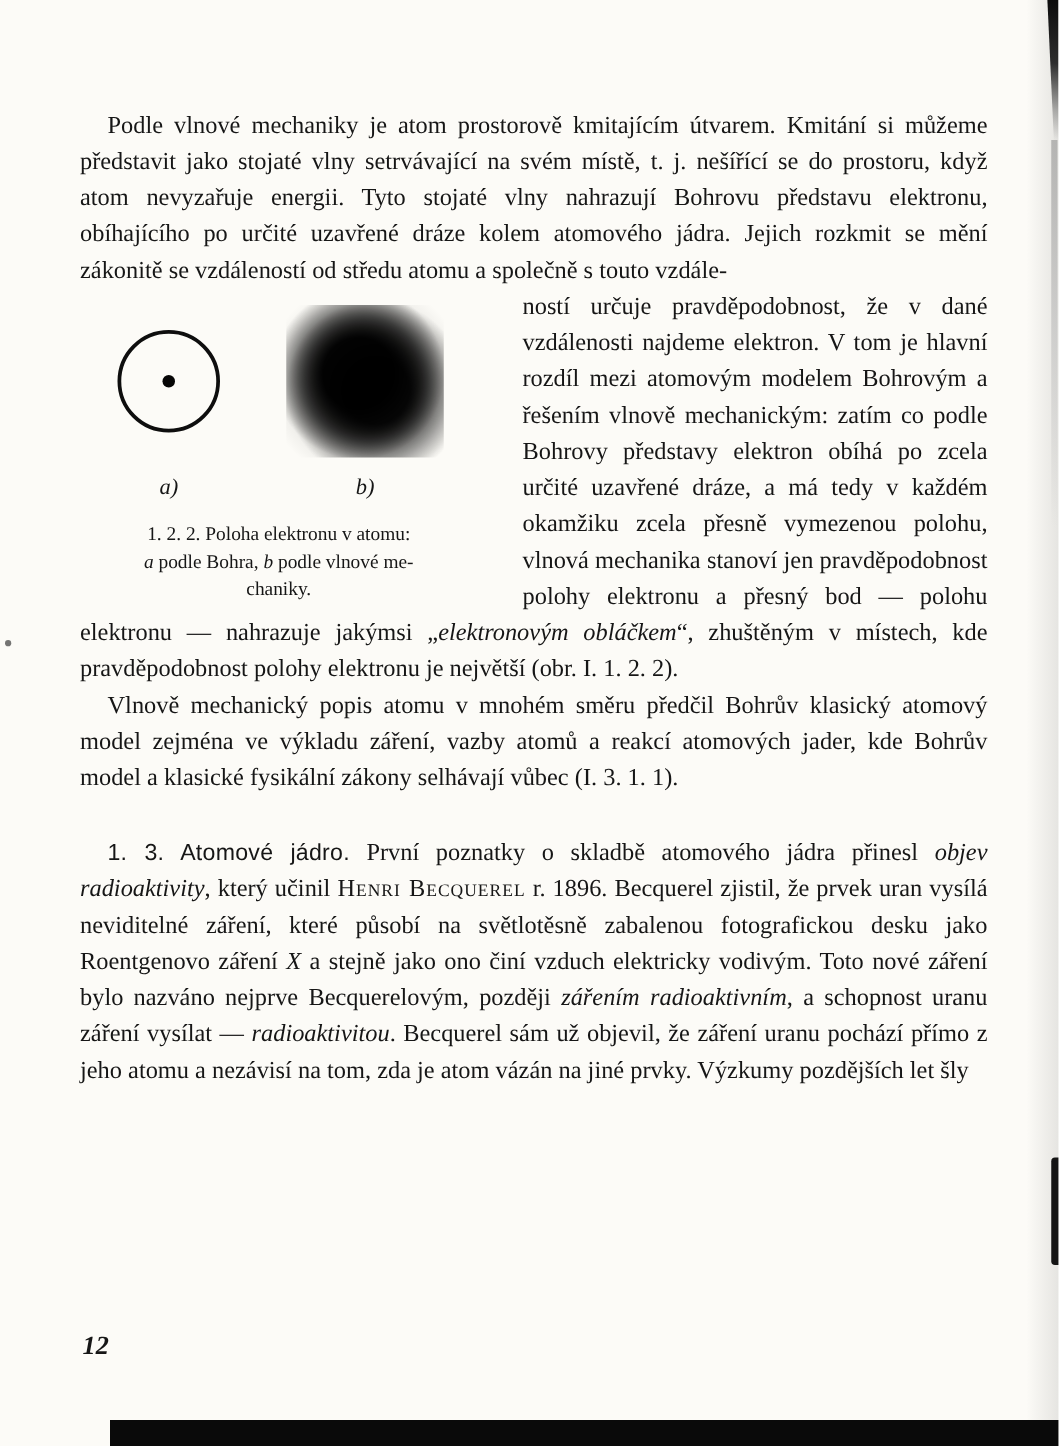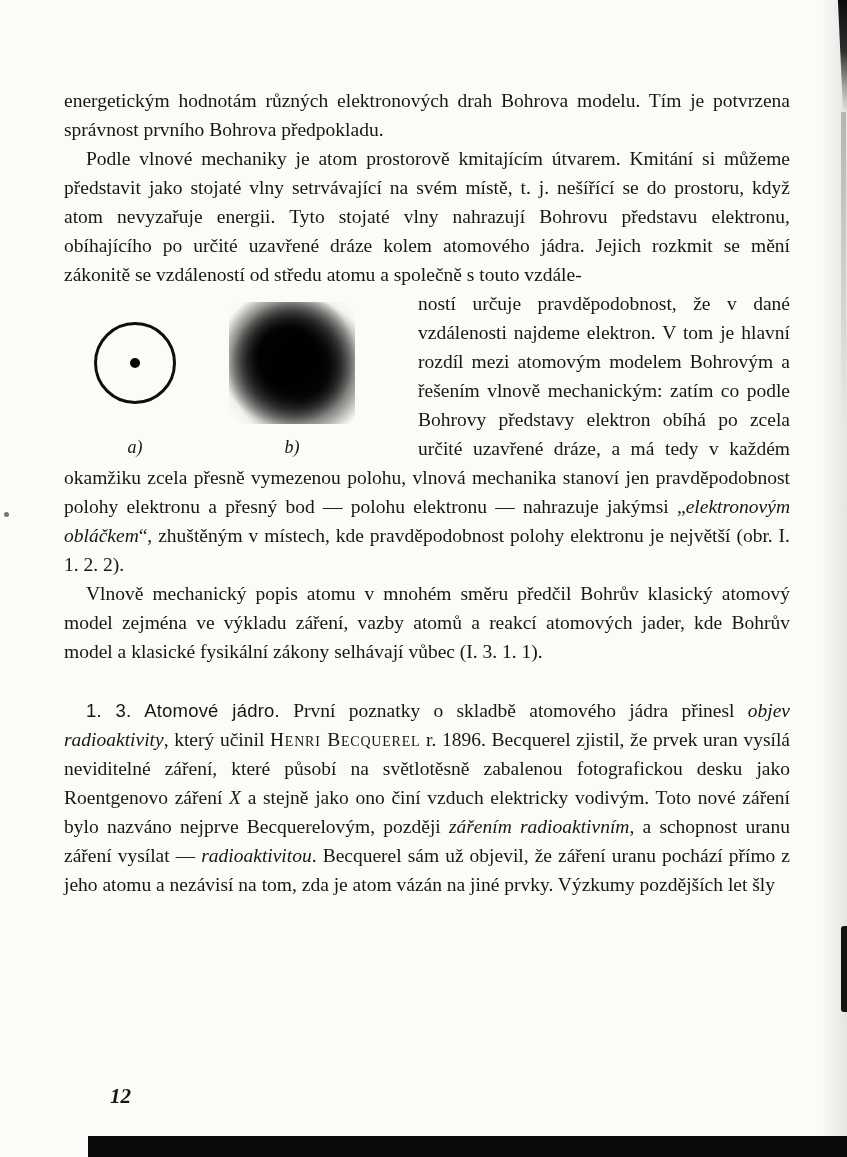--- a/index.html
+++ b/index.html
@@ -100,25 +100,24 @@
     text-indent: 0;
     font-size: 15.5px;
     line-height: 22px;
   }
   .cap-line { white-space: nowrap; }
 
   
   .page-number {
     position: absolute;
     left: 66px;
-    bottom: 48px;
+    bottom: 68px;
     font-size: 21px;
     font-style: italic;
     font-weight: 700;
-    margin-left: 44px;
   }
 
   
   .edge-shade {
     position: absolute;
     right: 0; top: 0;
     width: 26px; height: 100%;
     background: linear-gradient(to right, rgba(0,0,0,0), rgba(110,110,110,0.16));
     pointer-events: none;
   }
@@ -158,41 +157,45 @@
     opacity: 0.7;
   }
 </style>
 </head>
 <body>
 
 <div class="page">
 
   <div class="content">
 
-    <p class="para no-indent">energetickým hodnotám různých elektronových drah Bohrova modelu. Tím je potvrzena správnost prvního Bohrova předpokladu.</p>
 
     <p class="para indent">Podle vlnové mechaniky je atom prostorově kmitajícím útvarem. Kmitání si můžeme představit jako stojaté vlny setrvávající na svém místě, t. j. nešířící se do prostoru, když atom nevyzařuje energii. Tyto stojaté vlny nahrazují Bohrovu představu elektronu, obíhajícího po určité uzavřené dráze kolem atomového jádra. Jejich rozkmit se mění zákonitě se vzdáleností od středu atomu a společně s touto vzdále-</p>
 
     <div class="wrap-section">
 
       <div class="figure">
         <div class="fig-images">
           <div class="fig-img-a">
             <div class="bohr-atom">
               <div class="nucleus-dot"></div>
             </div>
           </div>
           <div class="fig-img-b">
             <div class="electron-cloud"></div>
           </div>
         </div>
         <div class="fig-labels">
           <span class="fig-label-a">a)</span>
           <span class="fig-label-b">b)</span>
         </div>
+        <div class="caption">
+          <div class="cap-line">1. 2. 2. Poloha elektronu v atomu:</div>
+          <div class="cap-line"><span class="run italic">a</span><span class="run normal"> podle Bohra, </span><span class="run italic">b</span><span class="run normal"> podle vlnové me-</span></div>
+          <div class="cap-line">chaniky.</div>
+        </div>
       </div>
 
       <p class="para no-indent"><span class="run normal">ností určuje pravděpodobnost, že v dané vzdálenosti najdeme elektron. V tom je hlavní rozdíl mezi atomovým modelem Bohrovým a řešením vlnově mechanickým: zatím co podle Bohrovy představy elektron obíhá po zcela určité uzavřené dráze, a má tedy v každém okamžiku zcela přesně vymezenou polohu, vlnová mechanika stanoví jen pravděpodobnost polohy elektronu a přesný bod — polohu elektronu — nahrazuje jakýmsi „</span><span class="run italic">elektronovým obláčkem</span><span class="run normal">“, zhuštěným v místech, kde pravděpodobnost polohy elektronu je největší (obr. I. 1. 2. 2).</span></p>
 
     </div>
 
     <p class="para indent">Vlnově mechanický popis atomu v mnohém směru předčil Bohrův klasický atomový model zejména ve výkladu záření, vazby atomů a reakcí atomových jader, kde Bohrův model a klasické fysikální zákony selhávají vůbec (I. 3. 1. 1).</p>
 
     <p class="para indent section"><span class="run bold">1. 3. Atomové jádro.</span><span class="run normal"> První poznatky o skladbě atomového jádra přinesl </span><span class="run italic">objev radioaktivity</span><span class="run normal">, který učinil </span><span class="run smallcaps">Henri Becquerel</span><span class="run normal"> r. 1896. Becquerel zjistil, že prvek uran vysílá neviditelné záření, které působí na světlotěsně zabalenou fotografickou desku jako Roentgenovo záření </span><span class="run italic">X</span><span class="run normal"> a stejně jako ono činí vzduch elektricky vodivým. Toto nové záření bylo nazváno nejprve Becquerelovým, později </span><span class="run italic">zářením radioaktivním</span><span class="run normal">, a schopnost uranu záření vysílat — </span><span class="run italic">radioaktivitou</span><span class="run normal">. Becquerel sám už objevil, že záření uranu pochází přímo z jeho atomu a nezávisí na tom, zda je atom vázán na jiné prvky. Výzkumy pozdějších let šly</span></p>
 

